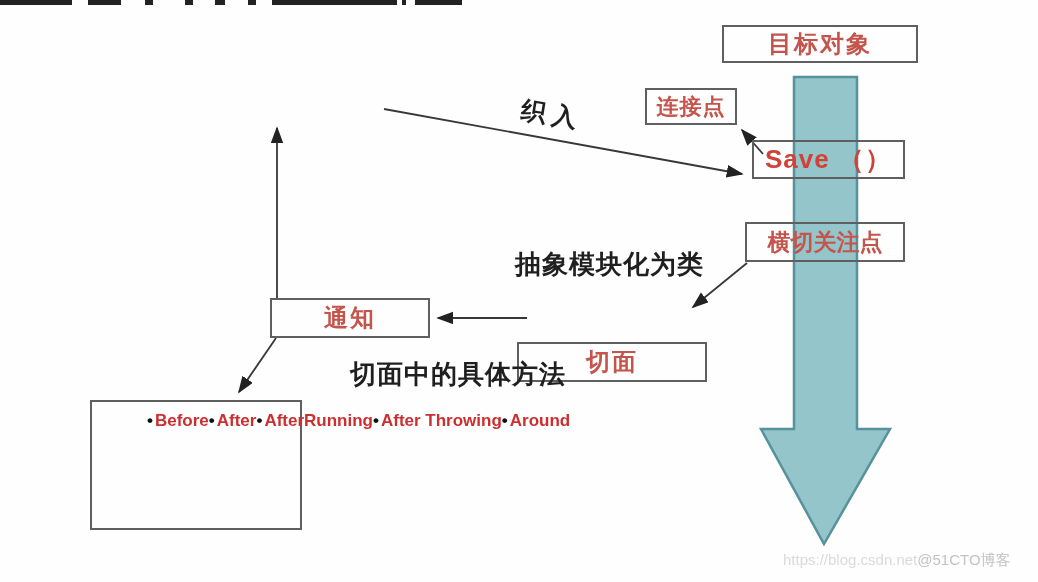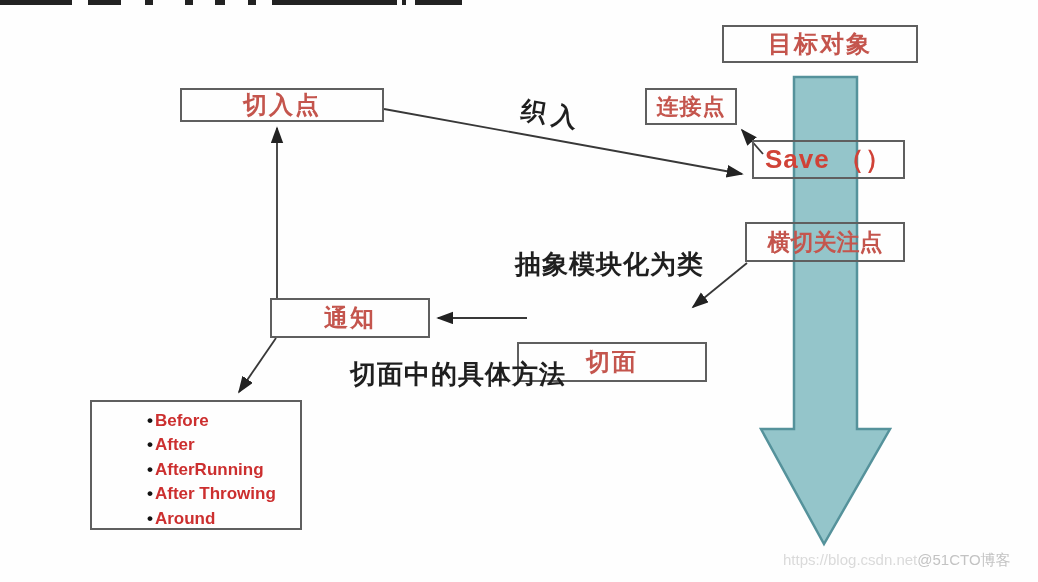--- a/index.html
+++ b/index.html
@@ -29,21 +29,21 @@
   .node-joinpoint { left:645px; top:88px;  width:92px; height:37px; font-size:22px; letter-spacing:1px; }
   .node-save      { left:752px; top:140px; width:153px; height:39px; font-size:26px; color:#d04237; letter-spacing:1px; }
   .node-concern   { left:745px; top:222px; width:160px; height:40px; font-size:23px; letter-spacing:0; }
   .node-aspect    { left:517px; top:298px; width:190px; height:40px; font-size:24px;margin-top:44px; }
   .node-advice    { left:270px; top:298px; width:160px; height:40px; font-size:24px; }
 
   
   .advice-list {
     position:absolute; z-index:2; left:90px; top:400px; width:212px; height:130px;
     border:2px solid #5f5f5f; background:transparent;
-    padding:7px 8px 0 55px; display:flex; flex-direction:column;
+    padding:7px 8px 0 55px; display:flex; flex-direction:row;
   }
   .adv-item { color:#cc2f2f; font-weight:bold; font-size:17px; line-height:24.4px; white-space:nowrap; }
   .adv-item::before { content:"\2022"; color:#111; margin-right:2px; font-size:17px; }
 
   
   .edge-label { position:absolute; z-index:2; color:#1f1f1f; font-weight:bold; white-space:nowrap; }
   .lbl-weaving    { left:521px; top:98px;  font-size:25px; transform:rotate(9deg); letter-spacing:6px; }
   .lbl-modularize { left:515px; top:247px; font-size:26px; letter-spacing:1px; }
   .lbl-methods    { left:350px; top:357px; font-size:26px; letter-spacing:1px; }
 
@@ -88,23 +88,20 @@
 
     <path class="conn" d="M527,318 L438,318" marker-end="url(#ah)"></path>
 
     <path class="conn" d="M276,338 L239,392" marker-end="url(#ah)"></path>
   </svg>
 
   <div class="node node-target">
     <span>目标对象</span>
   </div>
 
-  <div class="node node-pointcut">
-    <span>切入点</span>
-  </div>
 
   <div class="node node-joinpoint">
     <span>连接点</span>
   </div>
 
   <div class="node node-save">
     <span>Save （）</span>
   </div>
 
   <div class="node node-concern">

